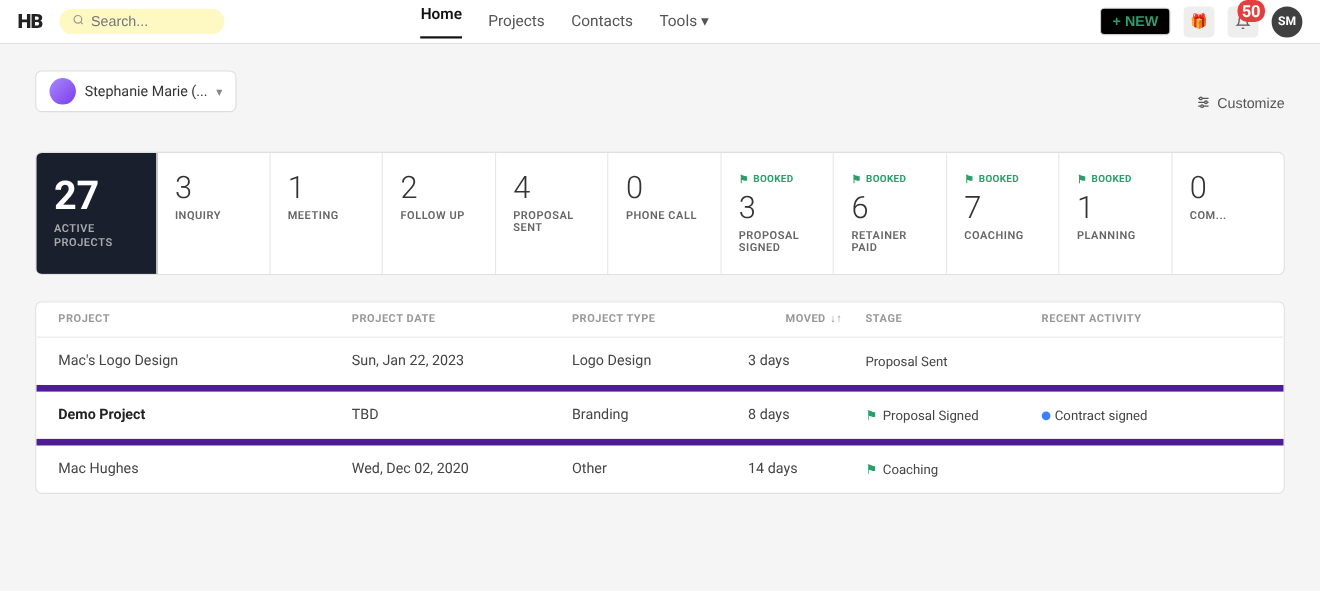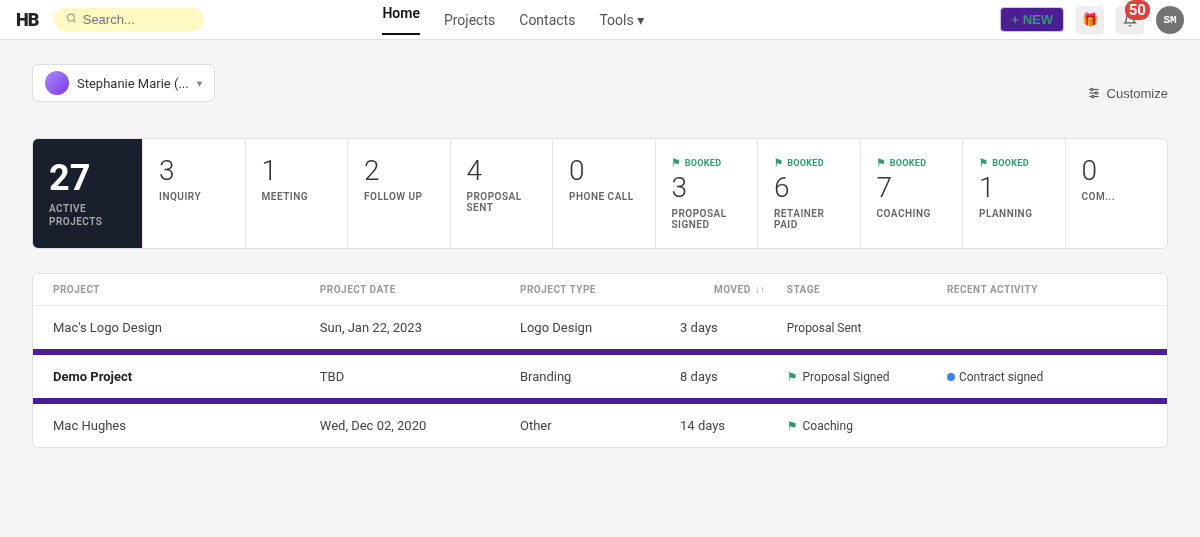--- a/index.html
+++ b/index.html
@@ -20,31 +20,31 @@
     }
     .search-box input {
       border: none; background: transparent; outline: none; font-size: 13px; color: #555; width: 100%;
     }
     .nav-links { display: flex; gap: 24px; margin: 0 auto; align-items: center; }
     .nav-link { font-size: 14px; color: #555; text-decoration: none; cursor: pointer; }
     .nav-link.active { color: #111; font-weight: 600; border-bottom: 2px solid #111; padding-bottom: 12px; }
     .nav-right { display: flex; align-items: center; gap: 12px; margin-left: auto; }
     .new-btn {
       display: flex; align-items: center; gap: 4px;
-      background: #4c1d95; border: 1px solid #ccc; border-radius: 4px;
+      background: #000000; border: 1px solid #ccc; border-radius: 4px;
       padding: 4px 10px; font-size: 13px; color: #2d9e6b; font-weight: 600; cursor: pointer;
     }
     .nav-icon { width: 28px; height: 28px; background: #eee; border-radius: 4px; display: flex; align-items: center; justify-content: center; cursor: pointer; }
     .notification-wrap { position: relative; }
     .notification-badge {
       position: absolute; top: -6px; right: -6px;
       background: #e53e3e; color: #fff; font-size: 15px; font-weight: 700;
       border-radius: 9px; padding: 1px 4px; min-width: 16px; text-align: left;
     }
-    .avatar { width: 28px; height: 28px; border-radius: 50%; background: #737373; cursor: pointer; overflow: hidden; display: flex; align-items: center; justify-content: center; color: #fff; font-size: 11px; font-weight: 700; font-family: Liberation Mono, monospace; }
+    .avatar { width: 28px; height: 28px; border-radius: 50%; background: #404040; cursor: pointer; overflow: hidden; display: flex; align-items: center; justify-content: center; color: #fff; font-size: 11px; font-weight: 700; }
 
     
     .main { margin-top: 40px; padding: 24px 32px; }
 
     
     .user-selector {
       display: flex; align-items: center; gap: 8px;
       background: #fff; border: 1px solid #ddd; border-radius: 6px;
       padding: 6px 12px; width: fit-content; cursor: pointer; margin-bottom: 20px;
     }

